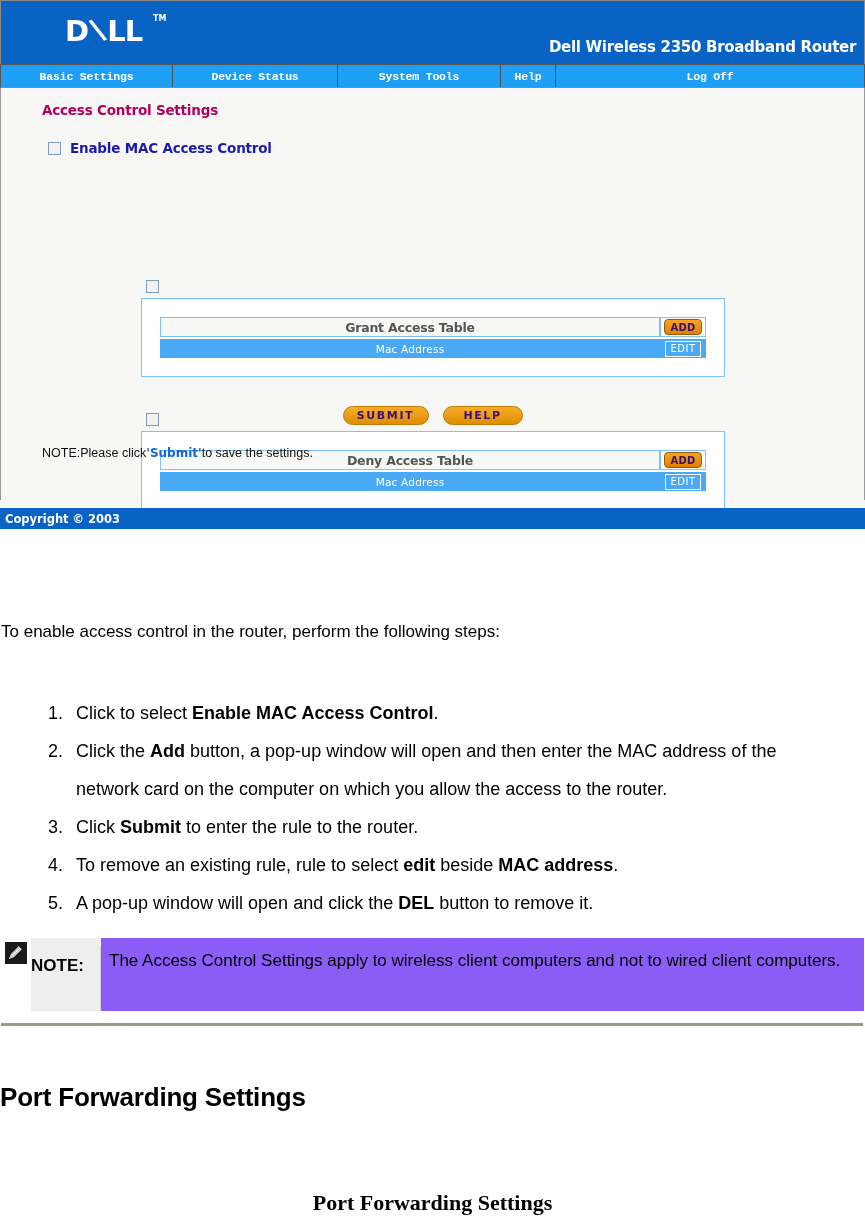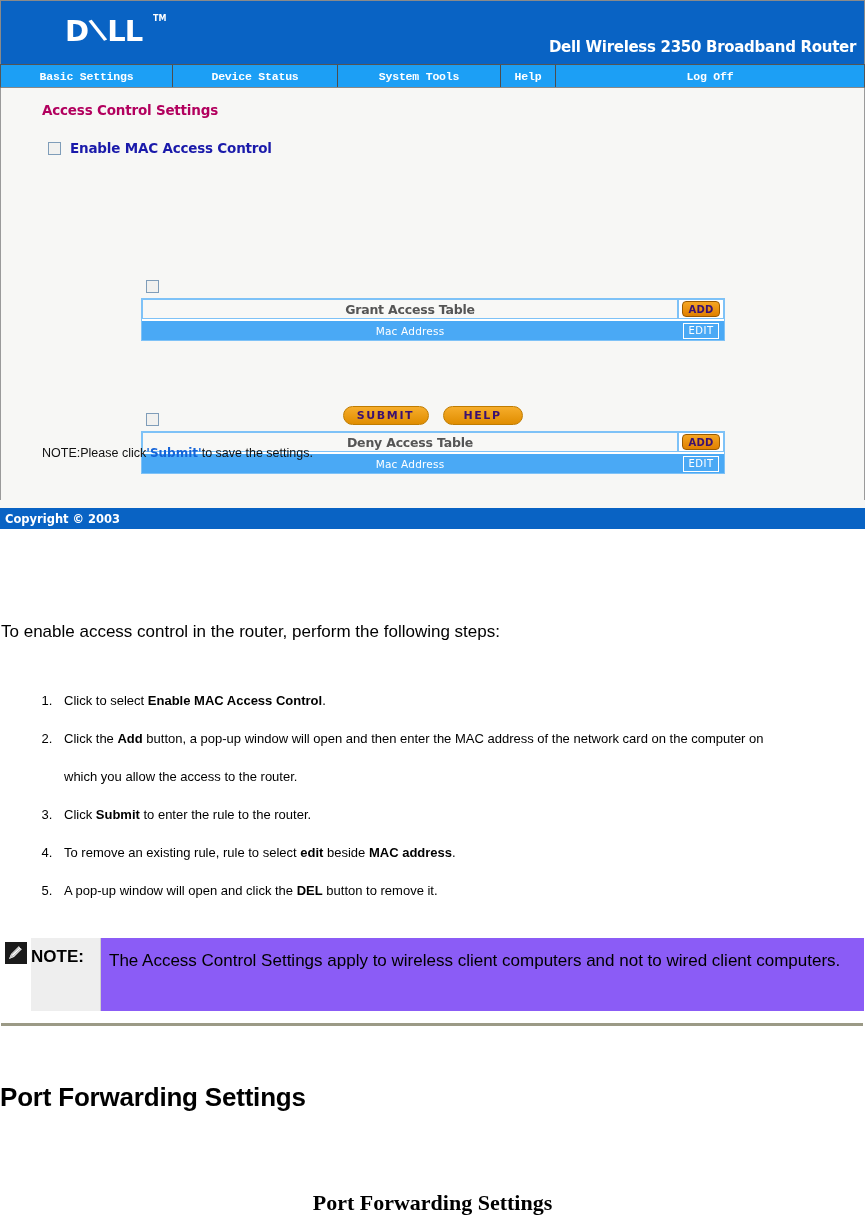--- a/index.html
+++ b/index.html
@@ -153,21 +153,21 @@
     top: 0px;
   }
   .acc-table {
     position: absolute;
     top: 18px;
     left: 0;
     width: 584px;
     border: 1px solid #7ec2f7;
     background: #ffffff;
     box-sizing: border-box;
-    padding: 0;
+    padding: 18px;
   }
   .acc-row {
     display: flex;
     align-items: stretch;
   }
   .acc-row.head { margin-bottom: 2px; }
   .acc-title-cell {
     flex: 1;
     background: #f8f8f6;
     border: 1px solid #7ec2f7;
@@ -313,24 +313,24 @@
   .intro-line {
     position: absolute;
     left: 1px;
     top: 92px;
     font-size: 17px;
   }
   ol.steps {
     position: absolute;
     left: 0;
     top: 148px;
-    margin: 4px;
+    margin: 16px;
     padding-left: 52px;
     width: 793px;
-    font-size: 13px;
+    font-size: 18px;
     line-height: 38px;
     box-sizing: border-box;
   }
   ol.steps li {
     padding-left: 8px;
     margin: 0;
   }
   ol.steps li b { font-weight: bold; }
 
   .notebox {
@@ -353,20 +353,21 @@
     box-sizing: border-box;
   }
   .note-label-cell {
     width: 70px;
     background: #eeeeee;
     font-size: 17px;
     font-weight: bold;
     padding-top: 9px;
     border-right: 1px solid #cfcfcf;
     box-sizing: border-box;
+    margin-top: 9px;
   }
   .note-text-cell {
     flex: 1;
     background: #8b5cf6;
     font-size: 17px;
     line-height: 37px;
     padding: 4px 0 16px 8px;
     box-sizing: border-box;
   }
   .hr-rule {

